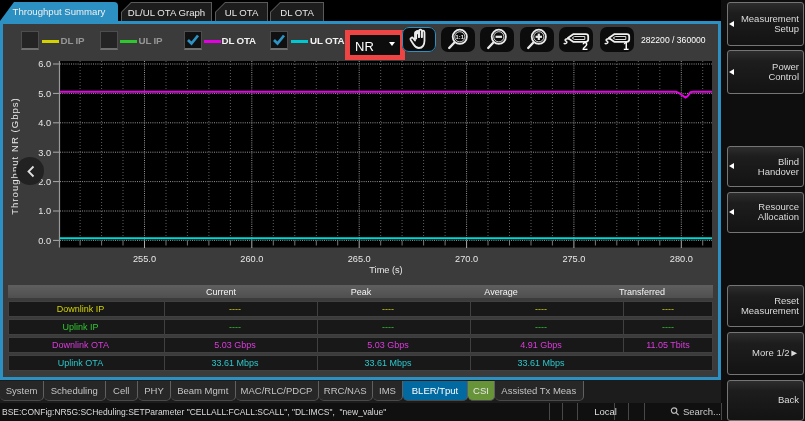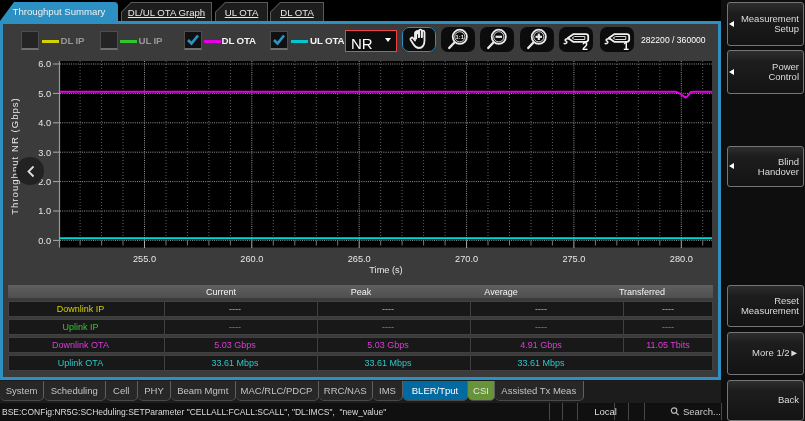--- a/index.html
+++ b/index.html
@@ -2,30 +2,30 @@
 <html><head>
 <meta charset="utf-8">
 <style>
 html,body{margin:0;padding:0;background:#000;}
 #root{position:relative;width:805px;height:421px;background:#000;font-family:"Liberation Sans",sans-serif;overflow:hidden;}
 #root svg text{font-family:"Liberation Sans",sans-serif;}
 .abs{position:absolute;}
 .ttab{position:absolute;top:2px;height:19px;color:#f0f0f0;font-size:9.6px;display:flex;align-items:center;justify-content:center;}
 .ttab.active{background:#2d90c2;border-radius:0 4px 0 0;clip-path:polygon(14px 0,100% 0,100% 100%,0 100%);}
 .dtabo{position:absolute;top:2px;height:19px;background:#5a5a5a;clip-path:polygon(10px 0,100% 0,100% 100%,0 100%,0 10px);}
-.dtabi{position:absolute;left:1px;top:1px;right:1px;bottom:0;background:#1d1d1d;clip-path:polygon(9.3px 0,100% 0,100% 100%,0 100%,0 9.3px);color:#e8e8e8;font-size:9.6px;display:flex;align-items:center;justify-content:center;text-decoration:underline;}
+.dtabi{position:absolute;left:1px;top:1px;right:1px;bottom:0;background:#1d1d1d;clip-path:polygon(9.3px 0,100% 0,100% 100%,0 100%,0 9.3px);color:#e8e8e8;font-size:9.6px;display:flex;align-items:center;justify-content:center;}
 #panel{position:absolute;left:0;top:21px;width:715px;height:353px;background:#3b3b3b;border:3px solid #2d90c2;}
 .cb{position:absolute;top:31px;width:16px;height:16px;background:#242424;border:1px solid #4d4d4d;border-bottom:2px solid #6f6f6f;}
 .cbc{background:#101010;}
 .cbc svg{position:absolute;left:-1px;top:-1px;}
 .sw{position:absolute;top:40px;width:17px;height:2.5px;}
 .lbl{position:absolute;top:35px;font-size:9.8px;font-weight:bold;letter-spacing:-0.2px;}
 .gray{color:#969696;}
 .white{color:#f2f2f2;}
-#dd{position:absolute;left:345px;top:30px;width:50px;height:20px;background:#0d0d0d;border:1px solid #ef4444;color:#fff;font-size:15px;}
+#dd{position:absolute;left:345px;top:30px;width:50px;height:20px;background:#0d0d0d;border:5px solid #ef4444;color:#fff;font-size:13px;}
 .tbtn{position:absolute;top:27px;width:34px;height:25px;background:#0c0c0c;border-radius:7px;}
 .tbtn.sel{outline:1.5px solid #2d90c2;outline-offset:-1px;}
 #counter{position:absolute;left:641px;top:35px;font-size:8.6px;color:#fff;}
 .trow{position:absolute;left:8px;width:705px;height:16px;background:#181818;border:1px solid #404040;display:flex;box-sizing:border-box;gap:12px;}
 .tcell{border-left:1px solid #404040;display:flex;align-items:center;justify-content:center;font-size:9px;}
 .c0{width:143px;border-left:none;}
 .c1{width:140px;}.c2{width:140px;}.c3{width:140px;}.c4{flex:1;}
 #thead{position:absolute;left:8px;top:285px;width:705px;height:13px;background:linear-gradient(#5f5f5f,#4f4f4f);display:flex;color:#f5f5f5;font-size:9px;}
 #thead div{display:flex;align-items:center;justify-content:center;}
 .yel{color:#d2d200;}.grn{color:#2ec82e;}.mag{color:#dc3cdc;}.cyn{color:#2cc8cc;}
@@ -255,20 +255,21 @@
   <div id="collapse">
       <svg width="11" height="15" viewBox="0 0 11 15">
         <path d="M8.5 2.5 L3.5 7.5 L8.5 12.5" stroke="#e0e0e0" stroke-width="1.8" fill="none"></path>
       </svg>
     </div>
 
   <div id="rcol"></div>
   <div class="rbtn" style="top:2px;height:44px;"><span class="tri"></span>Measurement<br>Setup</div>
   <div class="rbtn" style="top:50px;height:44px;"><span class="tri"></span>Power<br>Control</div>
   <div class="rbtn" style="top:146px;height:41px;"><span class="tri"></span>Blind<br>Handover</div>
+  <div class="rbtn" style="top:191.5px;height:41.5px;"><span class="tri"></span>Resource<br>Allocation</div>
   <div class="rbtn" style="top:285px;height:42px;">Reset<br>Measurement</div>
   <div class="rbtn" style="top:331.5px;height:43px;">More 1/2►</div>
   <div class="rbtn" style="top:379.5px;height:41.5px;">Back</div>
 
   <div id="btabs"></div>
   <div class="btab" style="left:0px;width:44px;">System</div>
   <div class="btab" style="left:44px;width:61.5px;">Scheduling</div>
   <div class="btab" style="left:105.5px;width:32.5px;">Cell</div>
   <div class="btab" style="left:138px;width:33px;">PHY</div>
   <div class="btab" style="left:171px;width:64.5px;">Beam Mgmt</div>

